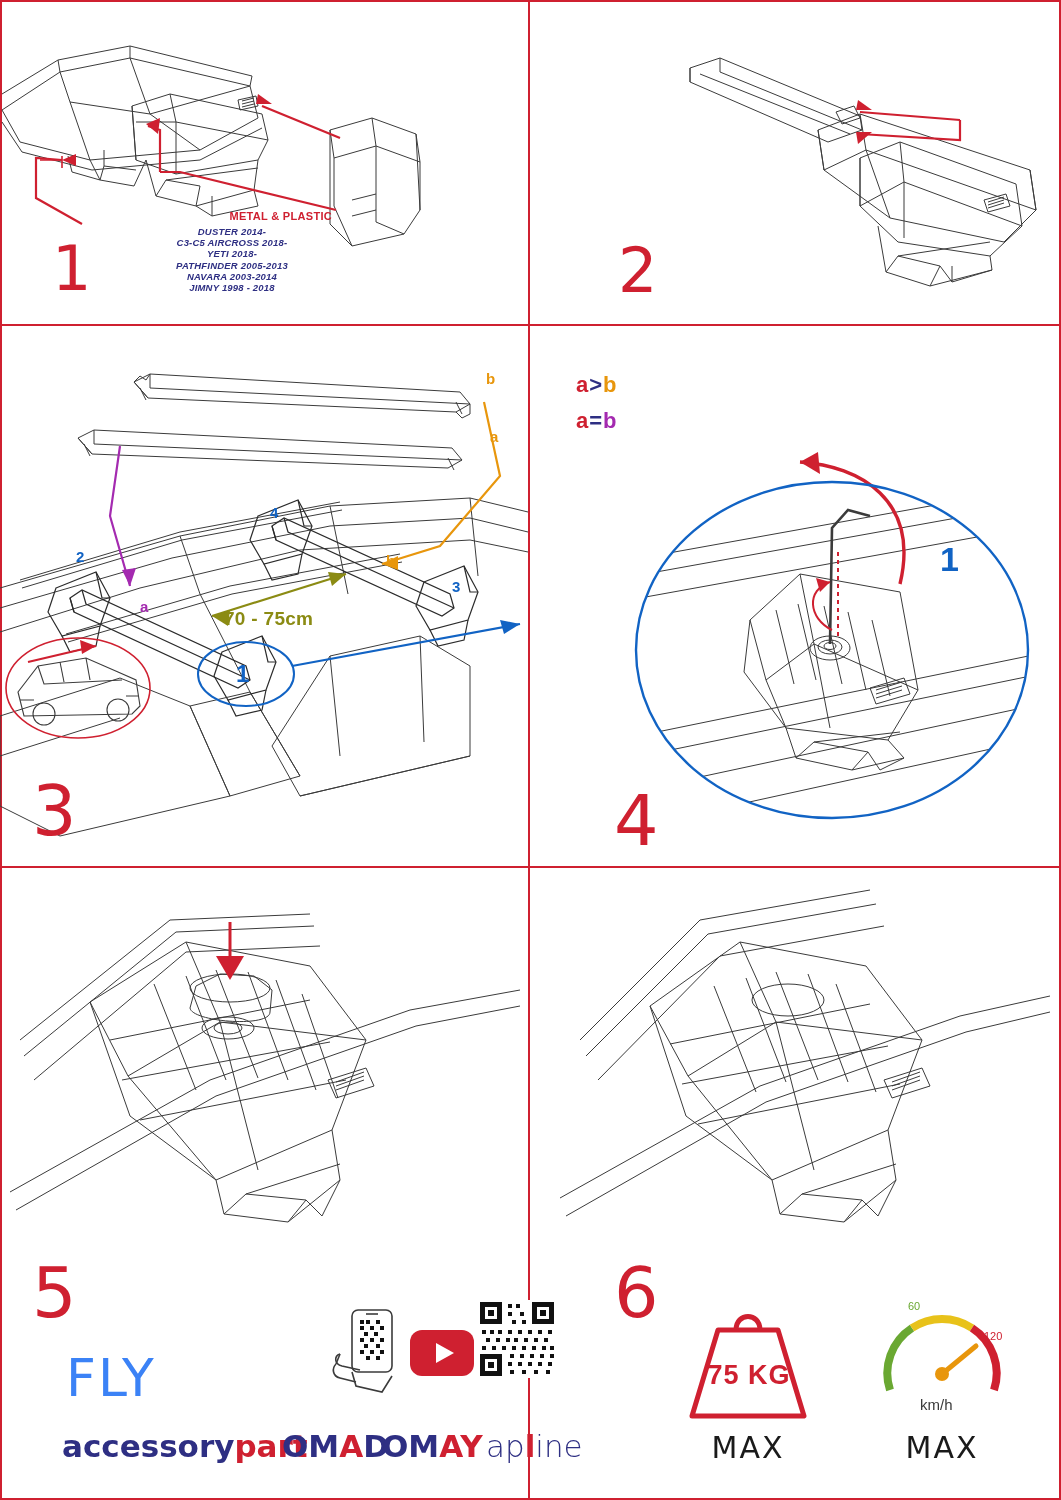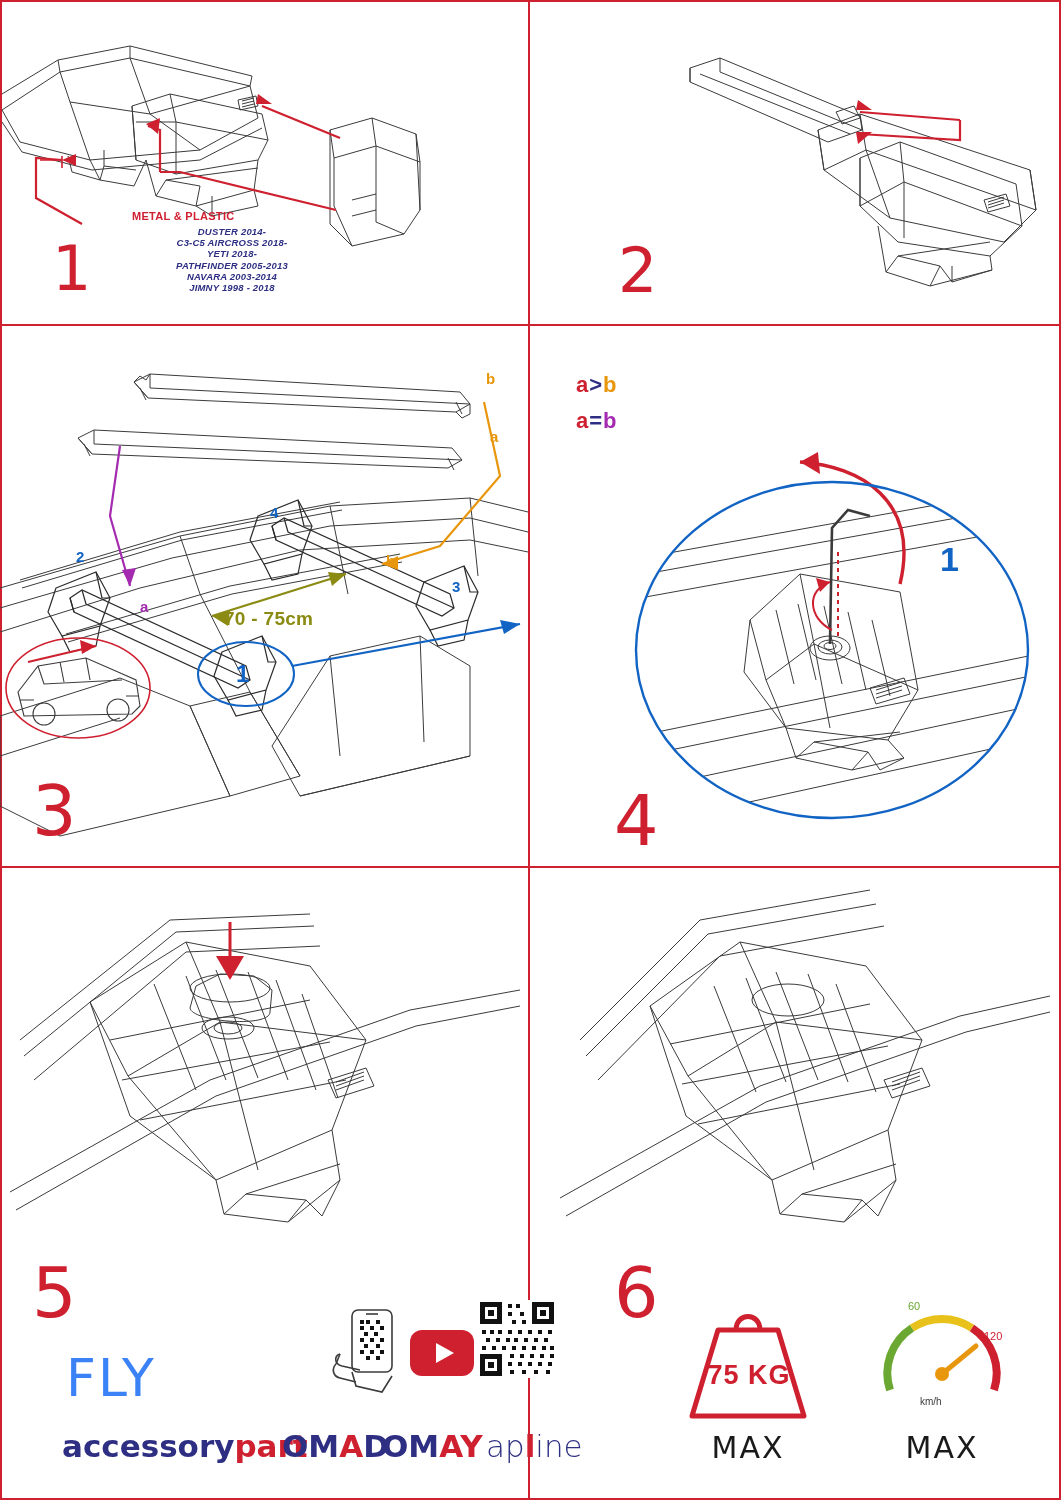--- a/index.html
+++ b/index.html
@@ -21,21 +21,21 @@
   }
   .stepnum.big{font-size:70px;}
 
   
   .panel{position:absolute;}
   svg{display:block;overflow:visible;}
 
   
   .metal-title{
     position:absolute;color:#cf2030;font-size:11px;font-weight:bold;
-    letter-spacing:.3px;text-align:left;
+    letter-spacing:.3px;text-align:right;
   }
   .metal-list{
     position:absolute;color:#2e2f83;font-size:9.5px;font-weight:bold;
     line-height:1.18;text-align:center;letter-spacing:.2px;font-style:italic;
   }
   .ab-line{position:absolute;font-size:22px;font-weight:bold;letter-spacing:1px;}
   .ab-a{color:#cf2030;}
   .ab-b{color:#e8960c;}
   .ab-eq-b{color:#a42ab0;}
   .ab-sign{color:#2e2f83;}
@@ -63,21 +63,21 @@
     position:absolute;color:#3b82f6;font-size:52px;letter-spacing:2px;
     font-family:"DejaVu Sans", sans-serif;font-weight:400;
   }
   .brand{position:absolute;font-size:31px;font-family:"DejaVu Sans", sans-serif;}
   .brand .dark{color:#2e2f83;font-weight:bold;}
   .brand .red{color:#cf2030;font-weight:bold;}
   .brand .lite{color:#2e2f83;font-weight:300;}
   .maxlabel{position:absolute;color:#1a1a1a;font-size:30px;letter-spacing:2px;
     font-family:"DejaVu Sans", sans-serif;}
   .kgtext{position:absolute;color:#cf2030;font-size:27px;font-weight:bold;letter-spacing:1px;}
-  .gauge-txt{position:absolute;font-size:10px;color:#3a3a3a;}
+  .gauge-txt{position:absolute;font-size:15px;color:#3a3a3a;}
   .gauge-num{position:absolute;font-size:11px;color:#6aa832;}
   .gauge-num.r{color:#cf2030;}
 </style>
 </head>
 <body>
 
 <div class="sheet">
 
   <div class="hline" style="top:0;"></div>
   <div class="hline" style="top:324px;"></div>

